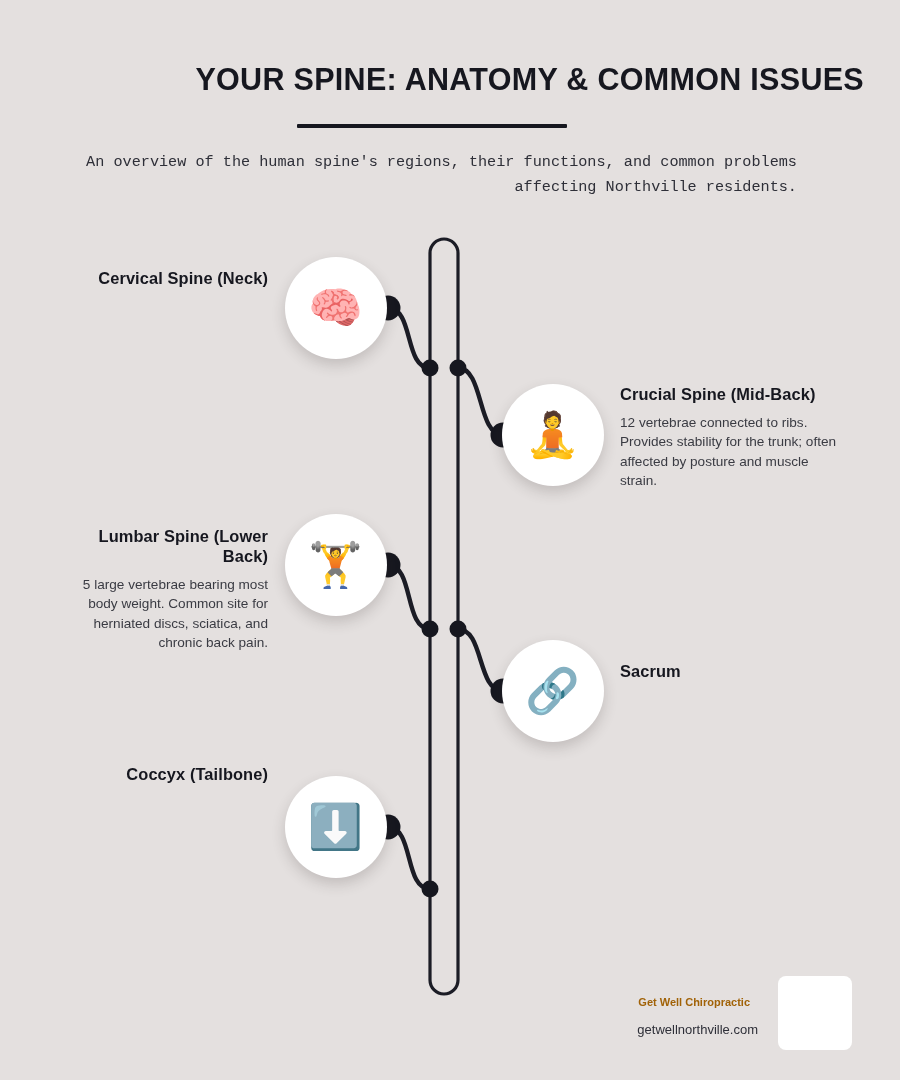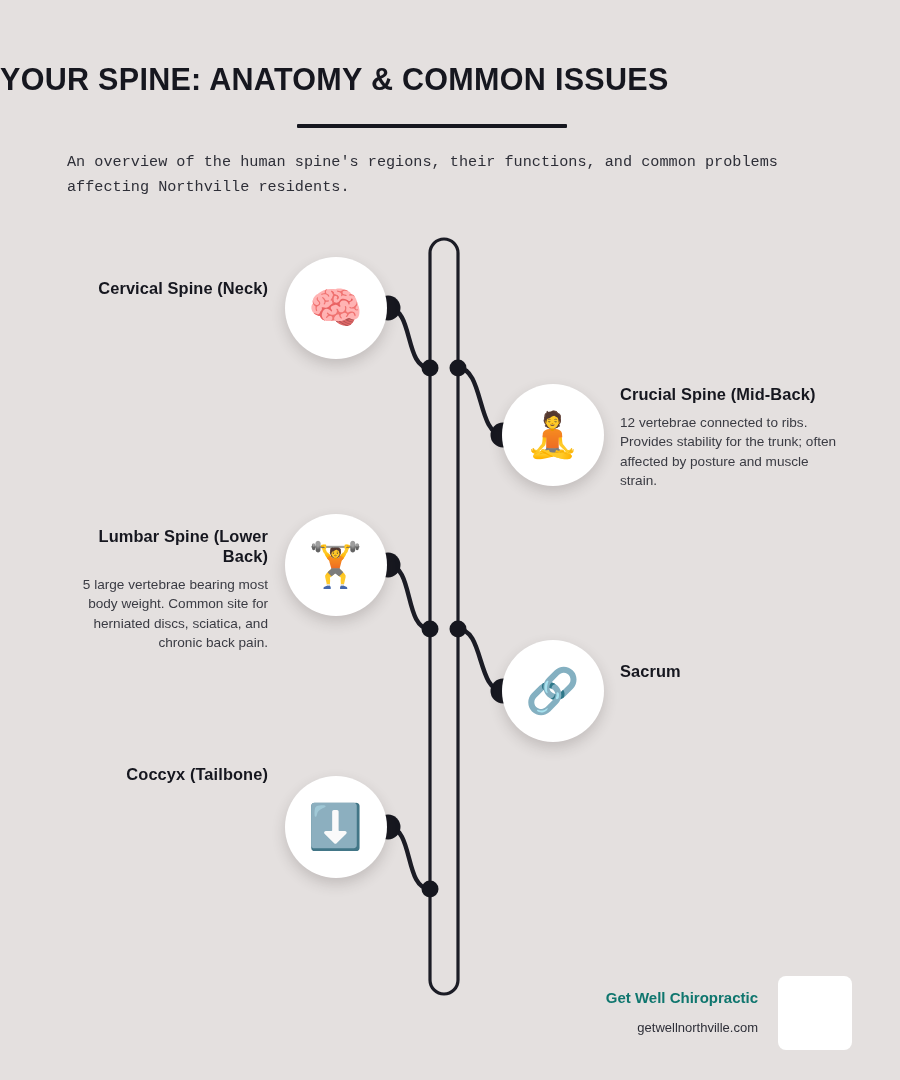--- a/index.html
+++ b/index.html
@@ -22,21 +22,21 @@
     width: 900px;
     height: 1080px;
   }
 
   
   .header {
     position: absolute;
     top: 0;
     left: 0;
     width: 864px;
-    text-align: left;
+    text-align: right;
   }
   .title {
     margin: 0;
     padding-top: 62px;
     font-size: 30.5px;
     font-weight: bold;
     letter-spacing: 0.3px;
     color: #16171f;
     line-height: 1.15;
   }
@@ -120,24 +120,24 @@
     height: 75px;
     display: flex;
     align-items: center;
     justify-content: flex-end;
     gap: 20px;
   }
   .footer-text {
     text-align: right;
   }
   .brand-name {
-    margin: 0;
-    font-size: 15px;
+    margin: 8px;
+    font-size: 11px;
     font-weight: bold;
-    color: #0f766e;
+    color: #a16207;
     line-height: 1.35;
   }
   .brand-url {
     margin: 11px 0 0 0;
     font-size: 13px;
     color: #2e2f38;
     line-height: 1.35;
   }
   .logo-box {
     width: 74px;
@@ -186,21 +186,21 @@
     <circle cx="458" cy="368" r="8.5" fill="#16171f"></circle>
     <circle cx="430" cy="629" r="8.5" fill="#16171f"></circle>
     <circle cx="458" cy="629" r="8.5" fill="#16171f"></circle>
     <circle cx="430" cy="889" r="8.5" fill="#16171f"></circle>
   </svg>
 
   <div class="item">
     <div class="bubble" style="left:285px; top:257px;">
       <span class="emoji">🧠</span>
     </div>
-    <div class="text-block left" style="left:50px; top:278px;">
+    <div class="text-block left" style="left:50px; top:268px;">
       <h2 class="item-title">Cervical Spine (Neck)</h2>
     </div>
   </div>
 
   <div class="item">
     <div class="bubble" style="left:502px; top:384px;">
       <span class="emoji">🧘</span>
     </div>
     <div class="text-block right" style="left:620px; top:384px;">
       <h2 class="item-title">Crucial Spine (Mid-Back)</h2>

